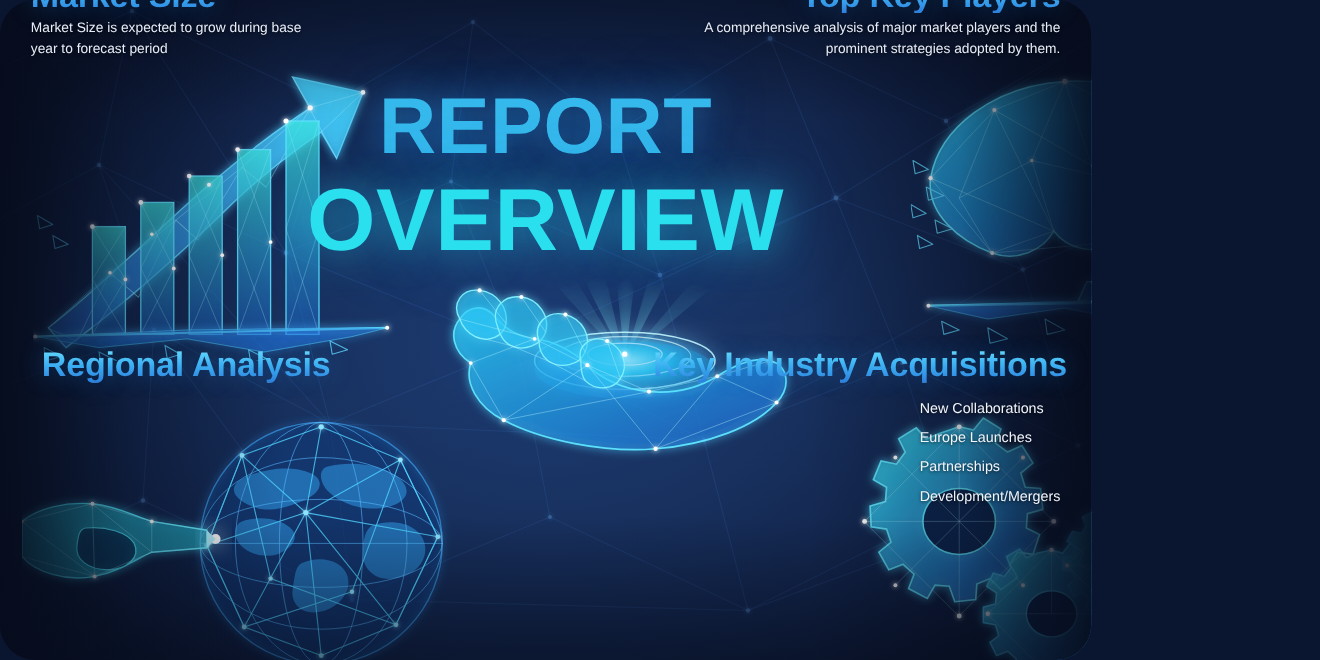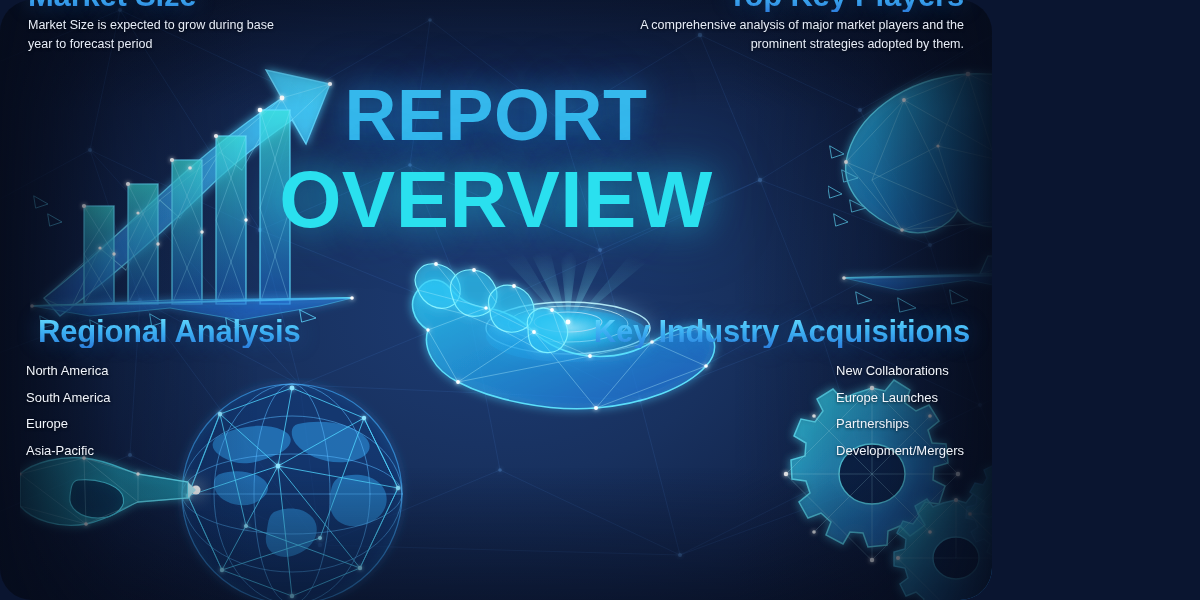--- a/index.html
+++ b/index.html
@@ -522,26 +522,20 @@
 
   <div class="vignette"></div>
 
   <div class="sec-title" id="market-size-title">Market Size</div>
   <div class="sec-sub" id="market-size-sub">Market Size is expected to grow during base year to forecast period</div>
 
   <div class="sec-title" id="top-players-title">Top Key Players</div>
   <div class="sec-sub" id="top-players-sub">A comprehensive analysis of major market players and the prominent strategies adopted by them.</div>
 
   <div class="sec-title" id="regional-title">Regional Analysis</div>
-  <ul class="sec-list" id="regional-list">
-    <li>North America</li>
-    <li>South America</li>
-    <li>Europe</li>
-    <li>Asia-Pacific</li>
-  </ul>
 
   <div class="sec-title" id="industry-title">Key Industry Acquisitions</div>
   <ul class="sec-list" id="industry-list">
     <li>New Collaborations</li>
     <li>Europe Launches</li>
     <li>Partnerships</li>
     <li>Development/Mergers</li>
   </ul>
 
   <div id="hero-title">

